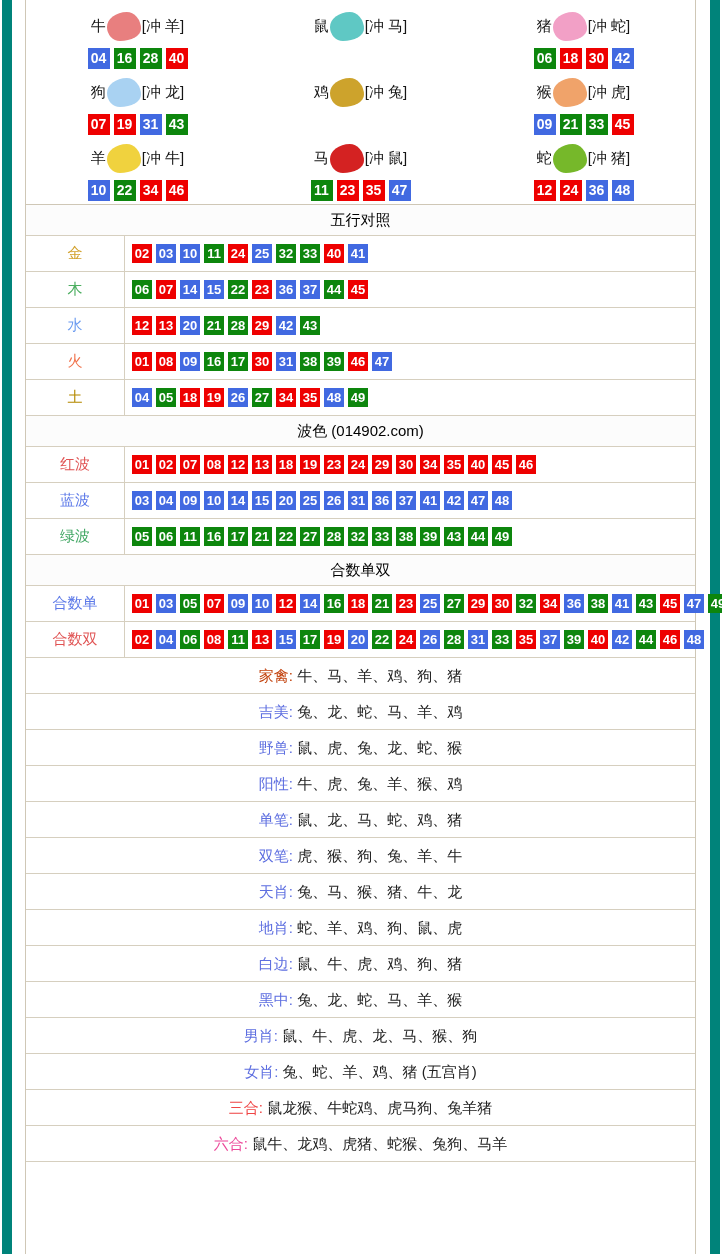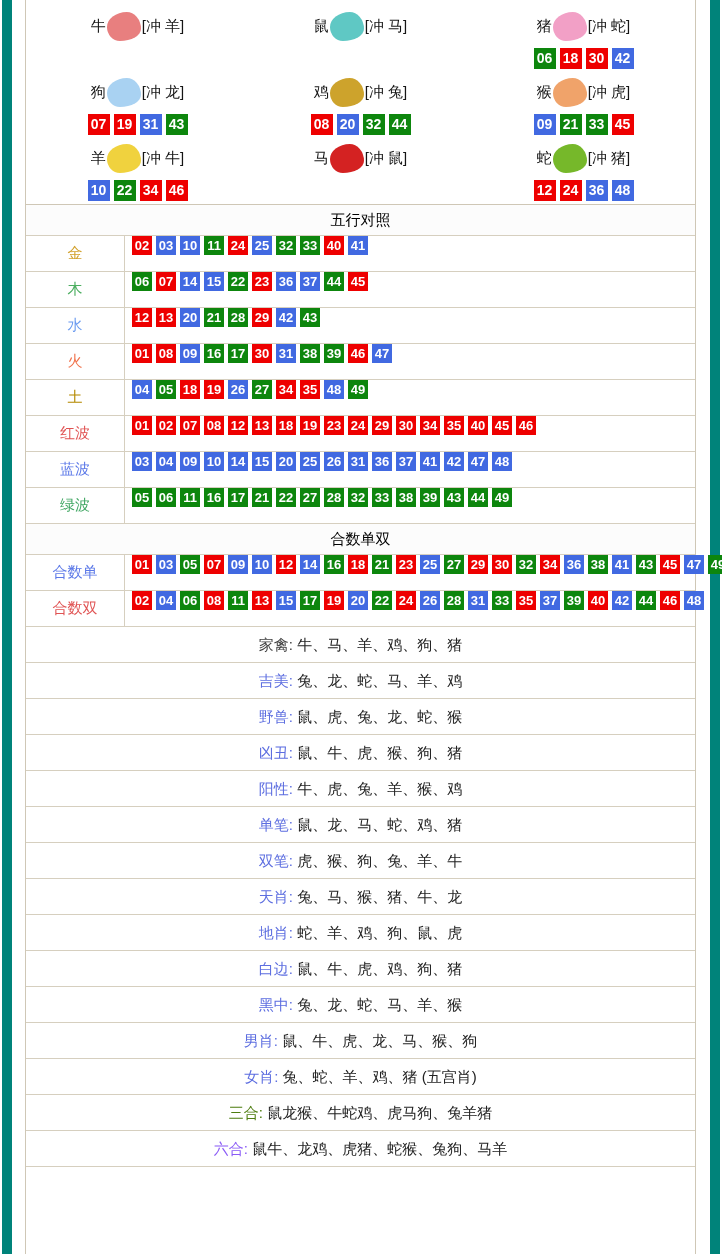--- a/index.html
+++ b/index.html
@@ -32,21 +32,21 @@
         color:#fff;font-weight:bold;font-size:13px;text-align:center;margin:0 2px;
         box-sizing:content-box;}
   .zbox{min-width:20px;height:21px;line-height:21px;font-size:14px;}
   
   .sec-header{height:30px;line-height:30px;text-align:center;font-size:15px;color:#000;
               background:#fcfcfc;border-bottom:1px solid #d6cfbf;}
   
   .num-row{display:flex;align-items:stretch;height:35px;border-bottom:1px solid #d6cfbf;}
   .row-label{width:98px;flex:none;display:flex;align-items:center;justify-content:center;
              font-size:15px;border-right:1px solid #d6cfbf;}
-  .row-nums{display:flex;align-items:flex-start;padding-left:5px;white-space:nowrap;}
+  .row-nums{display:flex;align-items:center;padding-left:5px;white-space:nowrap;}
   
   .attr-row{height:35px;line-height:35px;text-align:center;font-size:15px;color:#222;
             border-bottom:1px solid #d6cfbf;}
   .attr-label{color:#5d6ee0;}
 </style>
 </head>
 <body>
 
 <div class="page">
   <div class="side-bar left"></div>
@@ -54,20 +54,21 @@
 
   <div class="board">
 
     <div class="zodiac-grid" id="zodiac-grid">
         <div class="zcell">
           <div class="zline1">
             <span>牛</span>
             <span class="zicon" style="background: rgb(232, 127, 127);"></span>
             <span>[冲 羊]</span>
           </div>
+          <div class="znums"><span class="nbox zbox" style="background: rgb(65, 105, 225);">04</span><span class="nbox zbox" style="background: rgb(13, 134, 13);">16</span><span class="nbox zbox" style="background: rgb(13, 134, 13);">28</span><span class="nbox zbox" style="background: rgb(238, 0, 0);">40</span></div>
         </div>
         <div class="zcell">
           <div class="zline1">
             <span>鼠</span>
             <span class="zicon" style="background: rgb(95, 200, 196);"></span>
             <span>[冲 马]</span>
           </div>
         </div>
         <div class="zcell">
           <div class="zline1">
@@ -84,21 +85,20 @@
             <span>[冲 龙]</span>
           </div>
           <div class="znums"><span class="nbox zbox" style="background: rgb(238, 0, 0);">07</span><span class="nbox zbox" style="background: rgb(238, 0, 0);">19</span><span class="nbox zbox" style="background: rgb(65, 105, 225);">31</span><span class="nbox zbox" style="background: rgb(13, 134, 13);">43</span></div>
         </div>
         <div class="zcell">
           <div class="zline1">
             <span>鸡</span>
             <span class="zicon" style="background: rgb(205, 163, 44);"></span>
             <span>[冲 兔]</span>
           </div>
-          <div class="znums"><span class="nbox zbox" style="background: rgb(238, 0, 0);">08</span><span class="nbox zbox" style="background: rgb(65, 105, 225);">20</span><span class="nbox zbox" style="background: rgb(13, 134, 13);">32</span><span class="nbox zbox" style="background: rgb(13, 134, 13);">44</span></div>
         </div>
         <div class="zcell">
           <div class="zline1">
             <span>猴</span>
             <span class="zicon" style="background: rgb(240, 163, 106);"></span>
             <span>[冲 虎]</span>
           </div>
           <div class="znums"><span class="nbox zbox" style="background: rgb(65, 105, 225);">09</span><span class="nbox zbox" style="background: rgb(13, 134, 13);">21</span><span class="nbox zbox" style="background: rgb(13, 134, 13);">33</span><span class="nbox zbox" style="background: rgb(238, 0, 0);">45</span></div>
         </div>
         <div class="zcell">
@@ -108,20 +108,21 @@
             <span>[冲 牛]</span>
           </div>
           <div class="znums"><span class="nbox zbox" style="background: rgb(65, 105, 225);">10</span><span class="nbox zbox" style="background: rgb(13, 134, 13);">22</span><span class="nbox zbox" style="background: rgb(238, 0, 0);">34</span><span class="nbox zbox" style="background: rgb(238, 0, 0);">46</span></div>
         </div>
         <div class="zcell">
           <div class="zline1">
             <span>马</span>
             <span class="zicon" style="background: rgb(212, 34, 34);"></span>
             <span>[冲 鼠]</span>
           </div>
+          <div class="znums"><span class="nbox zbox" style="background: rgb(13, 134, 13);">11</span><span class="nbox zbox" style="background: rgb(238, 0, 0);">23</span><span class="nbox zbox" style="background: rgb(238, 0, 0);">35</span><span class="nbox zbox" style="background: rgb(65, 105, 225);">47</span></div>
         </div>
         <div class="zcell">
           <div class="zline1">
             <span>蛇</span>
             <span class="zicon" style="background: rgb(118, 184, 42);"></span>
             <span>[冲 猪]</span>
           </div>
           <div class="znums"><span class="nbox zbox" style="background: rgb(238, 0, 0);">12</span><span class="nbox zbox" style="background: rgb(238, 0, 0);">24</span><span class="nbox zbox" style="background: rgb(65, 105, 225);">36</span><span class="nbox zbox" style="background: rgb(65, 105, 225);">48</span></div>
         </div>
       </div>
@@ -197,20 +198,21 @@
             <span class="nbox" style="background: rgb(65, 105, 225);">26</span>
             <span class="nbox" style="background: rgb(13, 134, 13);">27</span>
             <span class="nbox" style="background: rgb(238, 0, 0);">34</span>
             <span class="nbox" style="background: rgb(238, 0, 0);">35</span>
             <span class="nbox" style="background: rgb(65, 105, 225);">48</span>
             <span class="nbox" style="background: rgb(13, 134, 13);">49</span>
           </div>
         </div>
       </div>
 
+    <div class="sec-header">波色 (014902.com)</div>
     <div id="wave-rows">
         <div class="num-row">
           <div class="row-label" style="color: rgb(224, 83, 83);">红波</div>
           <div class="row-nums">
             <span class="nbox" style="background: rgb(238, 0, 0);">01</span>
             <span class="nbox" style="background: rgb(238, 0, 0);">02</span>
             <span class="nbox" style="background: rgb(238, 0, 0);">07</span>
             <span class="nbox" style="background: rgb(238, 0, 0);">08</span>
             <span class="nbox" style="background: rgb(238, 0, 0);">12</span>
             <span class="nbox" style="background: rgb(238, 0, 0);">13</span>
@@ -328,31 +330,30 @@
             <span class="nbox" style="background: rgb(238, 0, 0);">40</span>
             <span class="nbox" style="background: rgb(65, 105, 225);">42</span>
             <span class="nbox" style="background: rgb(13, 134, 13);">44</span>
             <span class="nbox" style="background: rgb(238, 0, 0);">46</span>
             <span class="nbox" style="background: rgb(65, 105, 225);">48</span>
           </div>
         </div>
       </div>
 
     <div id="attr-rows">
-        <div class="attr-row"><span class="attr-label" style="color: #404040; margin-top: 10px;">家禽: </span><span>牛、马、羊、鸡、狗、猪</span></div>
+        <div class="attr-row"><span class="attr-label" style="color: #c2410c; margin-top: 10px;">家禽: </span><span>牛、马、羊、鸡、狗、猪</span></div>
         <div class="attr-row"><span class="attr-label" style="color: rgb(93, 110, 224);">吉美: </span><span>兔、龙、蛇、马、羊、鸡</span></div>
         <div class="attr-row"><span class="attr-label" style="color: rgb(93, 110, 224);">野兽: </span><span>鼠、虎、兔、龙、蛇、猴</span></div>
-        <div class="attr-row"><span class="attr-label" style="color: rgb(93, 110, 224);">凶丑: </span><span>鼠、牛、虎、猴、狗、猪</span></div>
         <div class="attr-row"><span class="attr-label" style="color: rgb(93, 110, 224);">阳性: </span><span>牛、虎、兔、羊、猴、鸡</span></div>
         <div class="attr-row"><span class="attr-label" style="color: rgb(93, 110, 224);">单笔: </span><span>鼠、龙、马、蛇、鸡、猪</span></div>
         <div class="attr-row"><span class="attr-label" style="color: rgb(93, 110, 224);">双笔: </span><span>虎、猴、狗、兔、羊、牛</span></div>
         <div class="attr-row"><span class="attr-label" style="color: rgb(93, 110, 224);">天肖: </span><span>兔、马、猴、猪、牛、龙</span></div>
         <div class="attr-row"><span class="attr-label" style="color: rgb(93, 110, 224);">地肖: </span><span>蛇、羊、鸡、狗、鼠、虎</span></div>
         <div class="attr-row"><span class="attr-label" style="color: rgb(93, 110, 224);">白边: </span><span>鼠、牛、虎、鸡、狗、猪</span></div>
         <div class="attr-row"><span class="attr-label" style="color: rgb(93, 110, 224);">黑中: </span><span>兔、龙、蛇、马、羊、猴</span></div>
         <div class="attr-row"><span class="attr-label" style="color: rgb(93, 110, 224);">男肖: </span><span>鼠、牛、虎、龙、马、猴、狗</span></div>
         <div class="attr-row"><span class="attr-label" style="color: rgb(93, 110, 224);">女肖: </span><span>兔、蛇、羊、鸡、猪 (五宫肖)</span></div>
-        <div class="attr-row"><span class="attr-label" style="color: #4d7c0f;">三合: </span><span>鼠龙猴、牛蛇鸡、虎马狗、兔羊猪</span></div>
-        <div class="attr-row"><span class="attr-label" style="color: #8b5cf6; text-align: right;">六合: </span><span>鼠牛、龙鸡、虎猪、蛇猴、兔狗、马羊</span></div>
+        <div class="attr-row"><span class="attr-label" style="color: #ef4444;">三合: </span><span>鼠龙猴、牛蛇鸡、虎马狗、兔羊猪</span></div>
+        <div class="attr-row"><span class="attr-label" style="color: #ec4899; text-align: right;">六合: </span><span>鼠牛、龙鸡、虎猪、蛇猴、兔狗、马羊</span></div>
       </div>
 
   </div>
 </div>
 
 </body></html>

